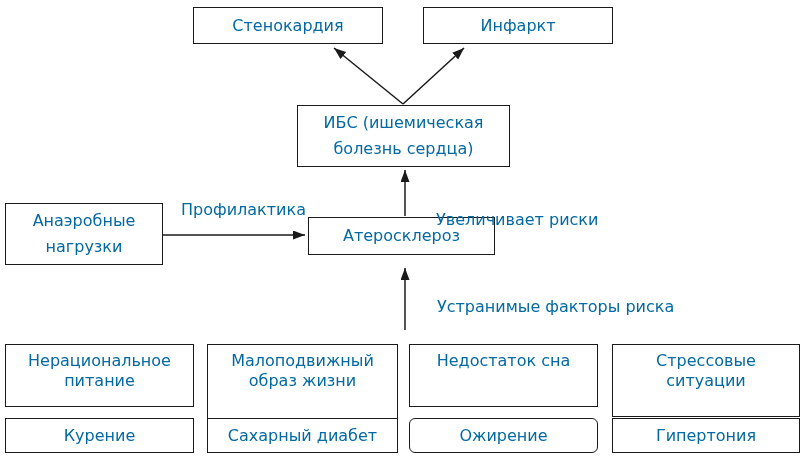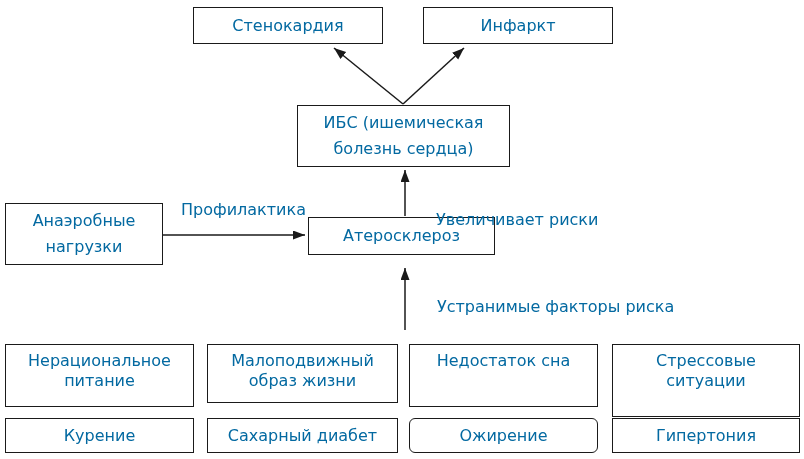--- a/index.html
+++ b/index.html
@@ -77,21 +77,21 @@
 нагрузки</div>
 
   <div class="node" style="left:308px; top:217px; width:187px; height:38px;">Атеросклероз</div>
 
   <div class="edge-label" style="left:181px; top:199px;">Профилактика</div>
   <div class="edge-label" style="left:436px; top:180px;margin-top:29px;">Увеличивает риски</div>
   <div class="edge-label" style="left:437px; top:296px;">Устранимые факторы риска</div>
 
   <div class="node top-align" style="left:5px; top:344px; width:189px; height:63px;">Нерациональное
 питание</div>
-  <div class="node top-align" style="left:207px; top:344px; width:191px; height:59px;">Малоподвижный
+  <div class="node top-align" style="left:207px; top:344px; width:191px; height:75px;">Малоподвижный
 образ жизни</div>
   <div class="node top-align" style="left:409px; top:344px; width:189px; height:63px;">Недостаток сна</div>
   <div class="node top-align" style="left:612px; top:344px; width:188px; height:73px;">Стрессовые
 ситуации</div>
 
   <div class="node" style="left:5px; top:418px; width:189px; height:35px;">Курение</div>
   <div class="node" style="left:207px; top:418px; width:191px; height:35px;">Сахарный диабет</div>
   <div class="node" style="left:409px; top:418px; width:189px; height:35px;border-radius:6px;">Ожирение</div>
   <div class="node" style="left:612px; top:418px; width:188px; height:35px;">Гипертония</div>
 

